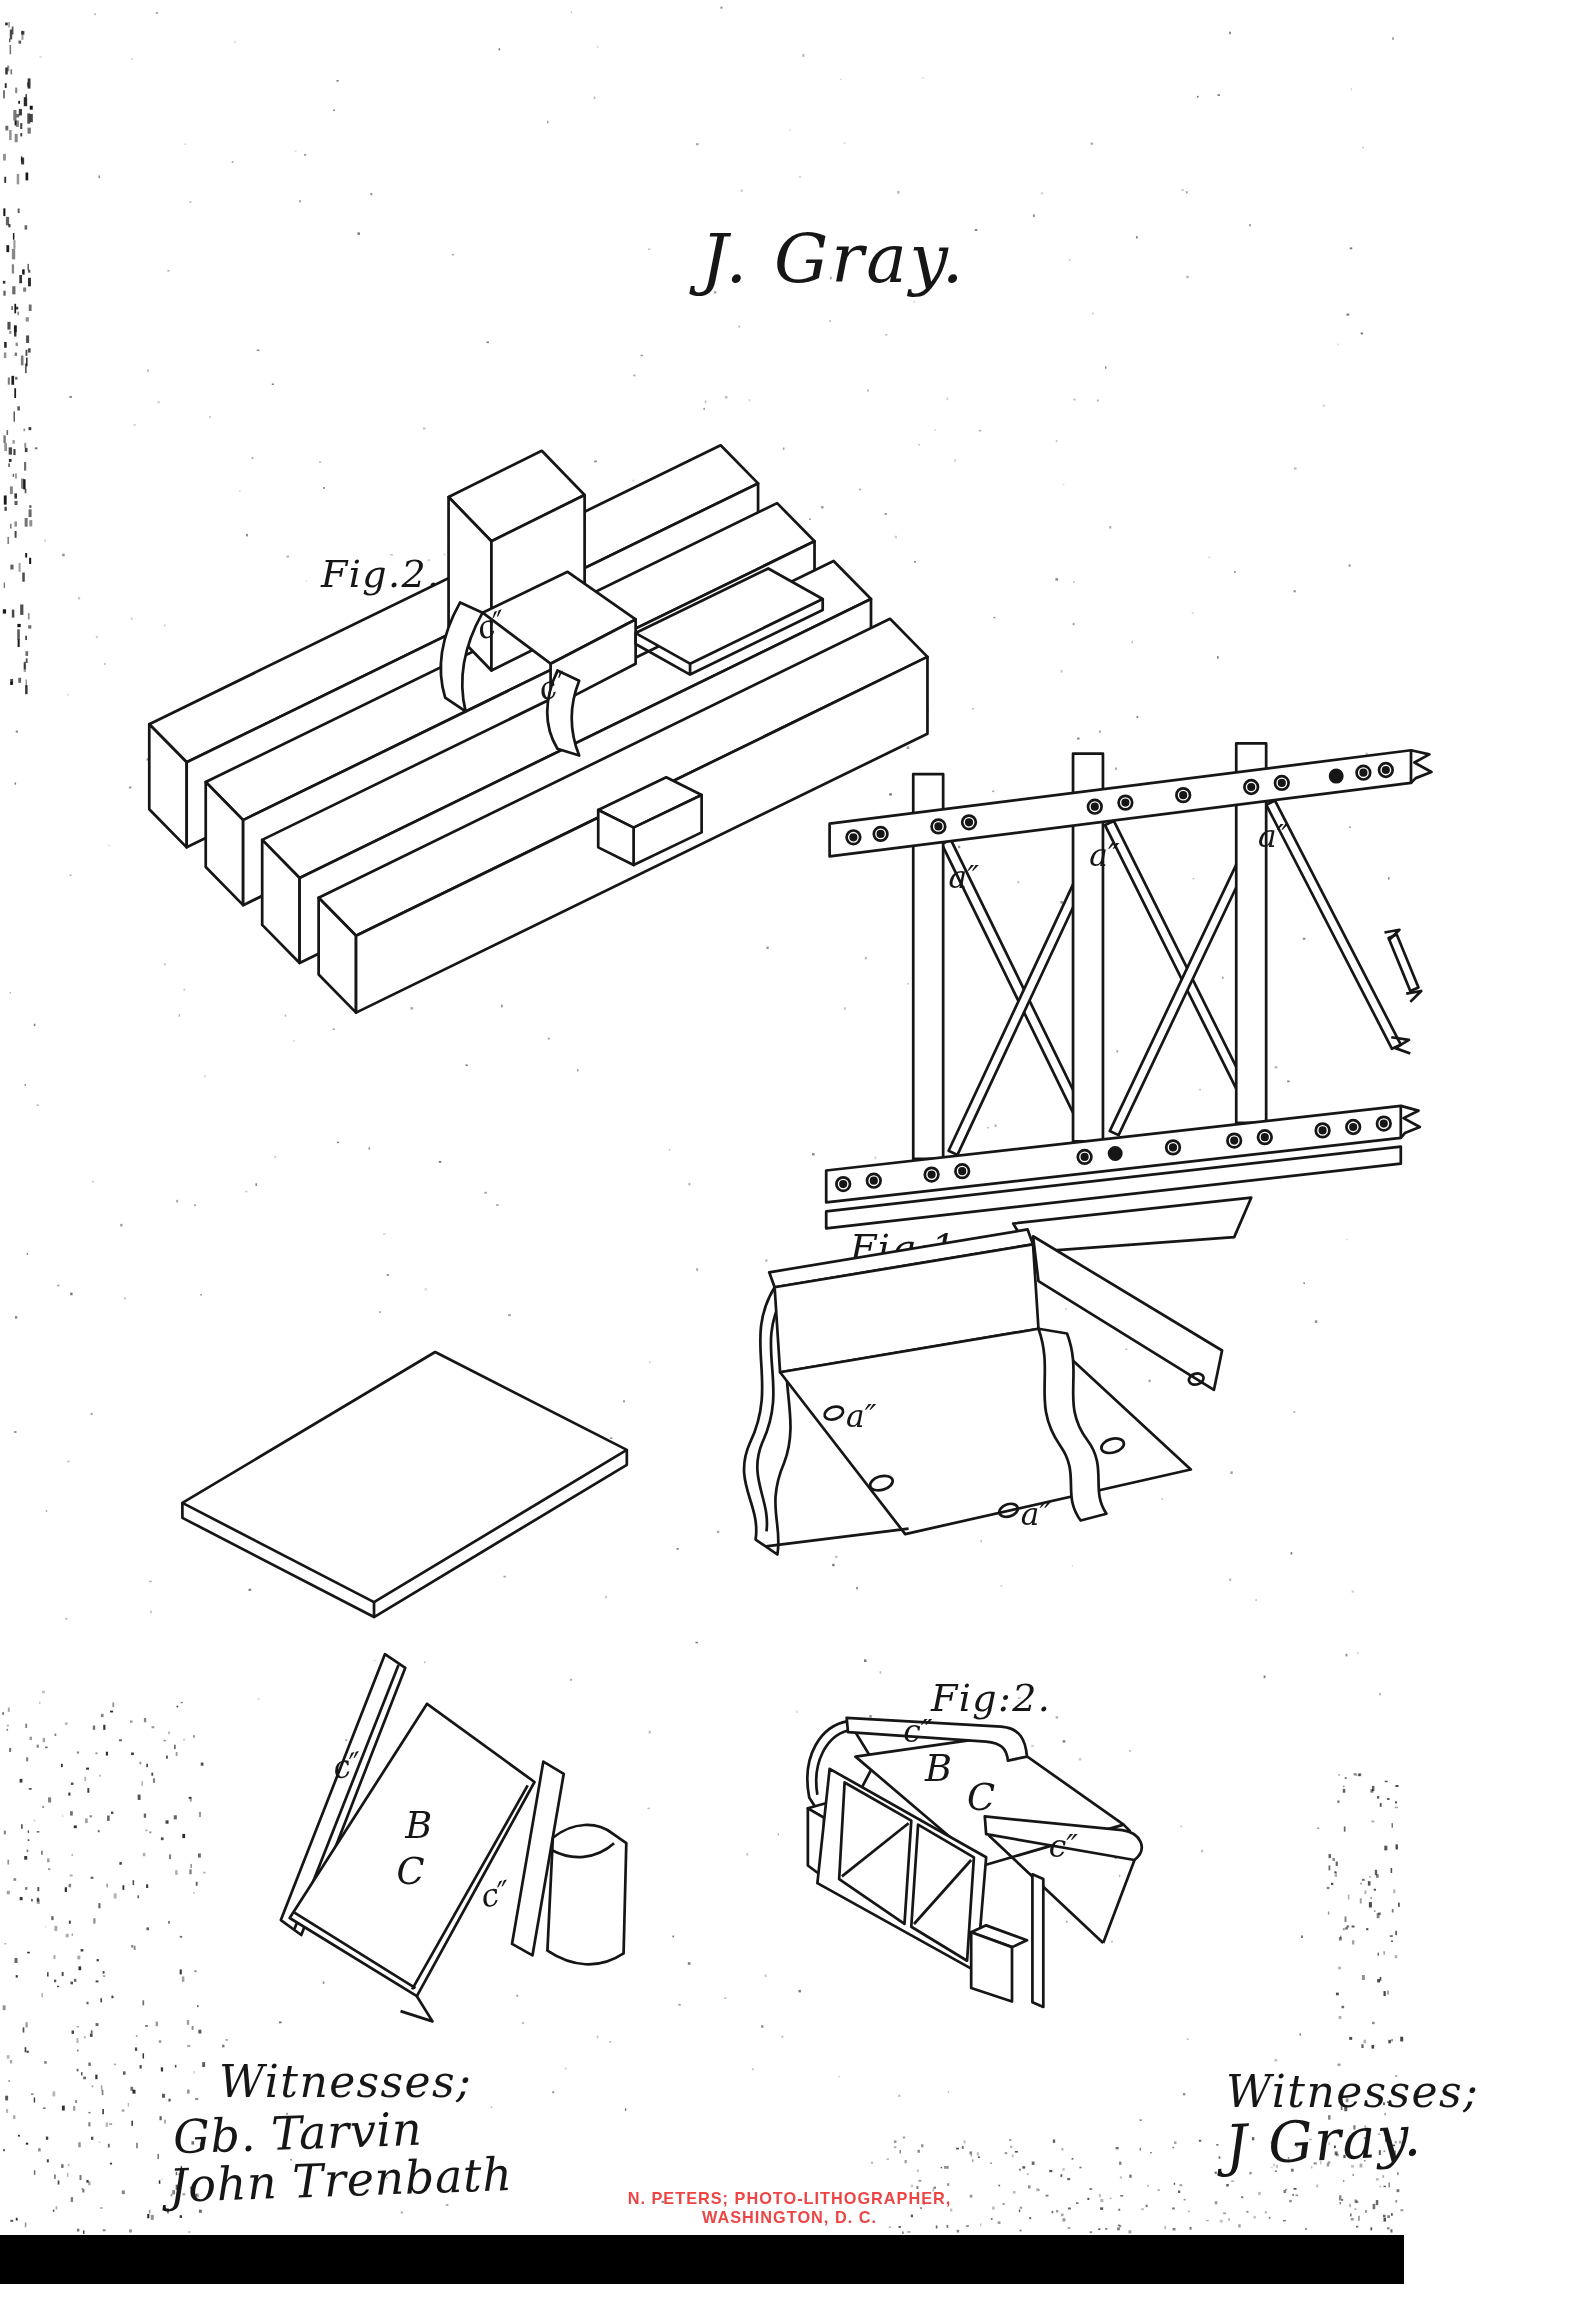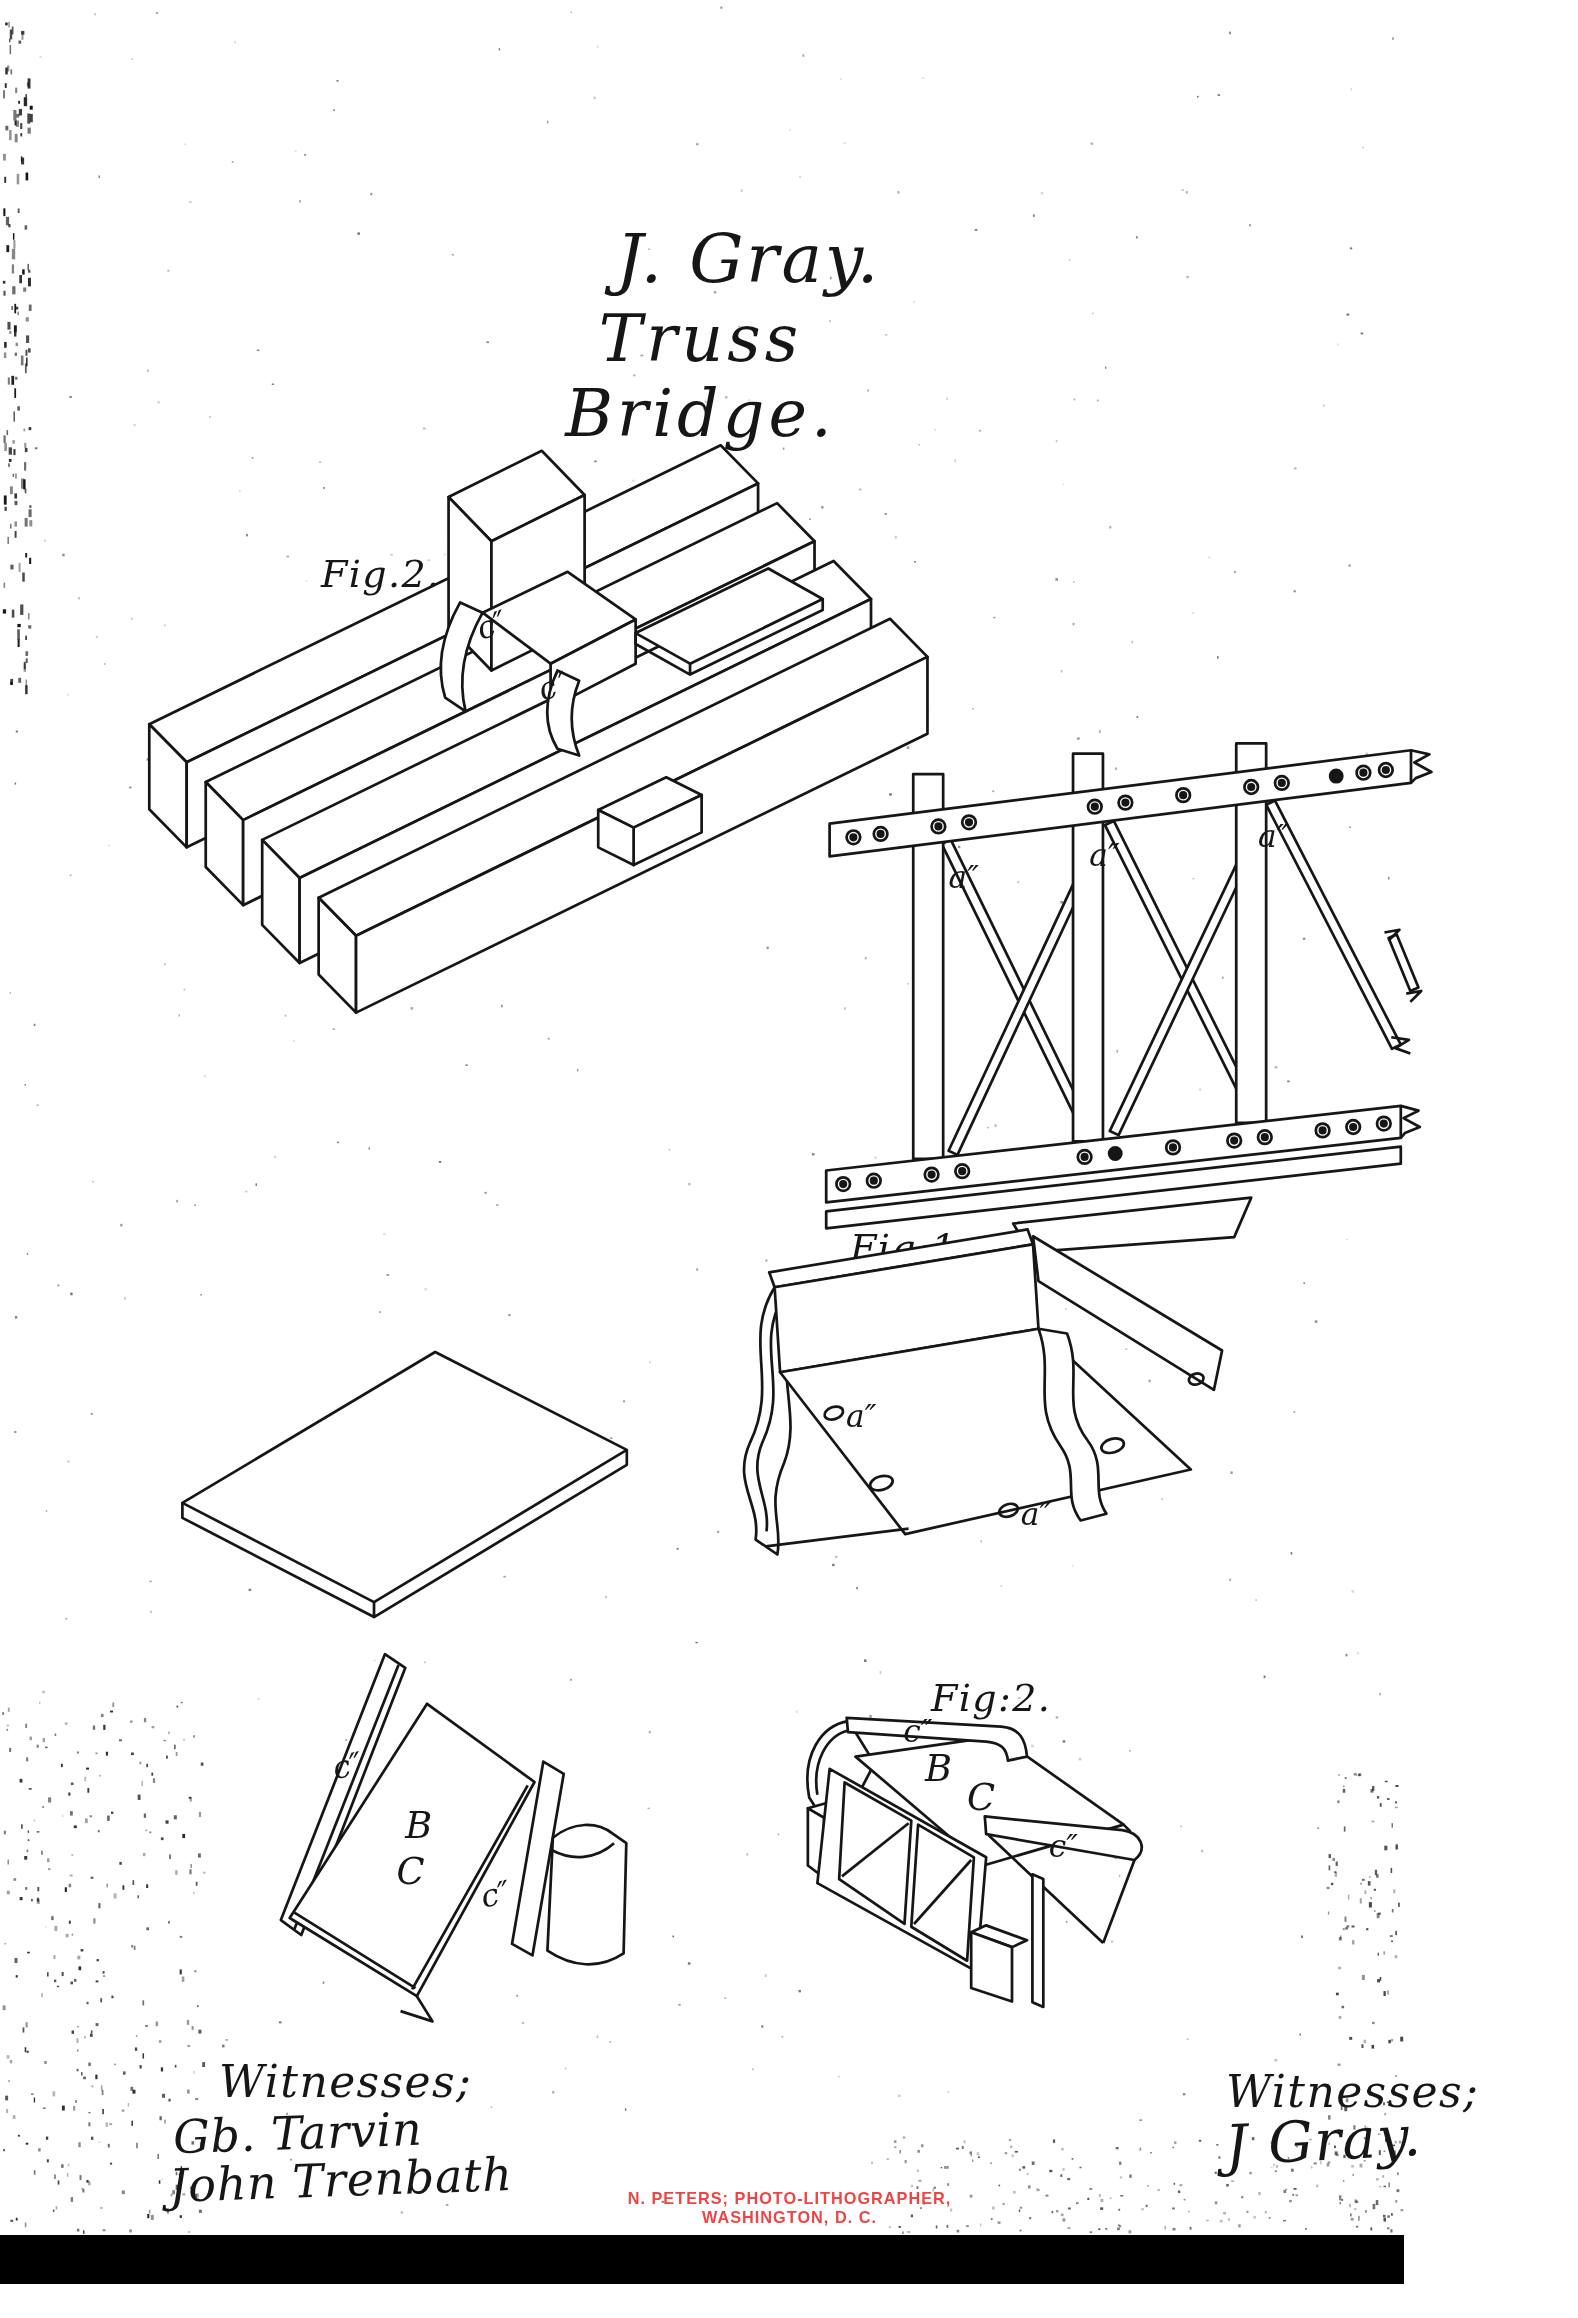--- a/index.html
+++ b/index.html
@@ -1,19 +1,19 @@
 <!DOCTYPE html>
 <html style="font-size:11px"><head>
 <meta charset="utf-8">
 <style>
   html,body{margin:0;padding:0;background:#ffffff;}
   .page{position:relative;width:1578px;height:2319px;background:#ffffff;overflow:hidden;
         font-family:"DejaVu Serif",serif;color:#161616;}
   .abs{position:absolute;}
-  .title1{font-style:italic;font-size:68px;letter-spacing:2.7px;text-align:center;}
+  .title1{font-style:italic;font-size:68px;letter-spacing:2.7px;text-align:right;}
   .title2{font-style:italic;font-size:65px;letter-spacing:4.1px;text-align:center;}
   .patno{font-style:italic;font-size:56px;letter-spacing:2px;}
   .patno .sup{font-size:.48em;vertical-align:super;text-decoration:underline;}
   .patdate{font-style:italic;font-size:42px;letter-spacing:1.4px;}
   .figlabel{font-style:italic;font-size:38px;letter-spacing:1.4px;}
   .script{font-style:italic;font-size:44px;letter-spacing:1.4px;}
   .sig{font-style:italic;font-size:46px;letter-spacing:0.7px;transform:rotate(-2deg);}
   .invsig{font-style:italic;font-size:56px;letter-spacing:1.4px;transform:rotate(-3deg);}
   .footerline{font-family:"Liberation Sans",sans-serif;font-weight:700;font-size:16.3px;
               letter-spacing:1px;color:#ef4444;text-align:center;}
@@ -1143,21 +1143,20 @@
       <rect x="2044.474037885666" y="2745.5231523513794" width="2.294884815812111" height="7.442469954490662" fill="#111" opacity="0.7362446069717408"></rect>
       <rect x="2025.3174471855164" y="2870.1471424102783" width="2.157838463783264" height="4.477344214916229" fill="#111" opacity="0.6560541272163392"></rect>
       <rect x="2044.2485463619232" y="3276.737160682678" width="2.997624397277832" height="4.83209228515625" fill="#111" opacity="0.6264036178588868"></rect>
       <rect x="2022.6964950561523" y="3233.8333892822266" width="3.7020606994628906" height="7.454425811767578" fill="#111" opacity="0.6339214324951172"></rect>
       <rect x="2035.932674407959" y="2617.3382568359375" width="4.280097072944045" height="2.176748275756836" fill="#111" opacity="0.7020972382277251"></rect>
       <rect x="2028.472728729248" y="2905.8474731445312" width="2.3666257858276367" height="5.290199458599091" fill="#111" opacity="0.7712397456169129"></rect>
       <rect x="2024.4013845920563" y="2639.828429222107" width="3.437508836388588" height="3.8648762702941895" fill="#111" opacity="0.6590344190597535"></rect>
     </svg>
 
   <div class="abs title1" style="left:531px;top:219px;width:435px;">J. Gray.</div>
-  <div class="abs title2" style="left:476px;top:301px;width:449px;">Truss Bridge.</div>
 
 
 
   <div class="abs figlabel" style="left:321px;top:552px;">Fig.2.</div>
   <div class="abs figlabel" style="left:850px;top:1226px;">Fig:1.</div>
   <div class="abs figlabel" style="left:931px;top:1641px;margin-top:35px;">Fig:2.</div>
 
   <svg class="abs" style="left:122px;top:429px" width="830" height="585" viewBox="0 0 1220 860">
     <g stroke="#161616" stroke-width="4" stroke-linejoin="round" fill="none">
 

